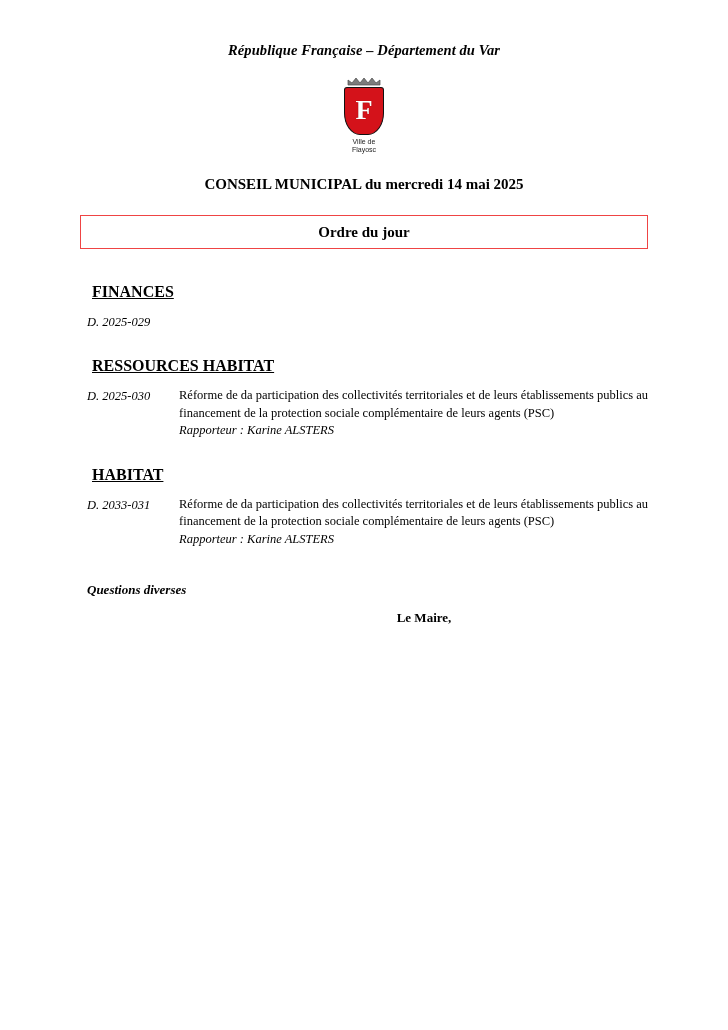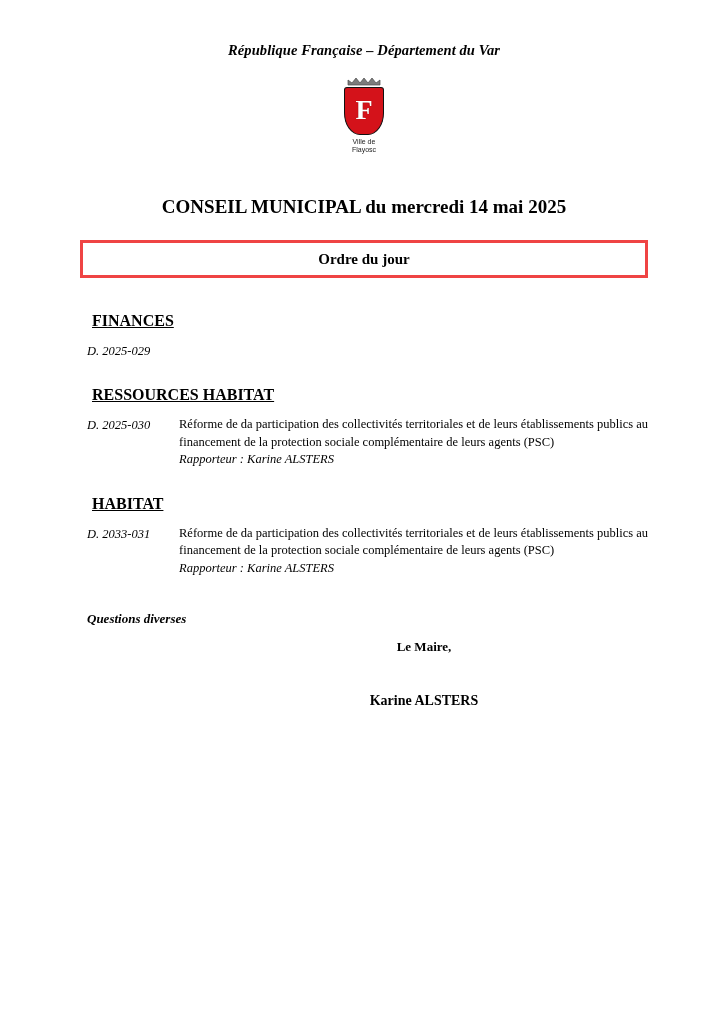--- a/index.html
+++ b/index.html
@@ -79,28 +79,28 @@
     font-size: 7px;
     line-height: 8px;
     text-align: center;
     color: #222222;
   }
 
   
   .doc-title {
     text-align: center;
     font-weight: bold;
-    font-size: 19px;
-    margin-top: 42px;
+    font-size: 15px;
+    margin-top: 22px;
   }
 
   
   .odj-box {
     margin-top: 22px;
-    border: 3px solid #ef4444;
+    border: 1px solid #ef4444;
     height: 32px;
     display: flex;
     align-items: center;
     justify-content: center;
   }
   .odj-box .odj-text {
     font-weight: bold;
     font-size: 15px;
   }
 
@@ -221,16 +221,15 @@
             <span class="item-sub">Rapporteur : Karine ALSTERS</span>
           </div>
         </div>
       </div>
     </div>
 
   <div class="questions">Questions diverses</div>
 
   <div class="signature">
     <div class="sign-line1">Le Maire,</div>
-    <div class="sign-line2">Karine ALSTERS</div>
   </div>
 
 </div>
 
 </body></html>

